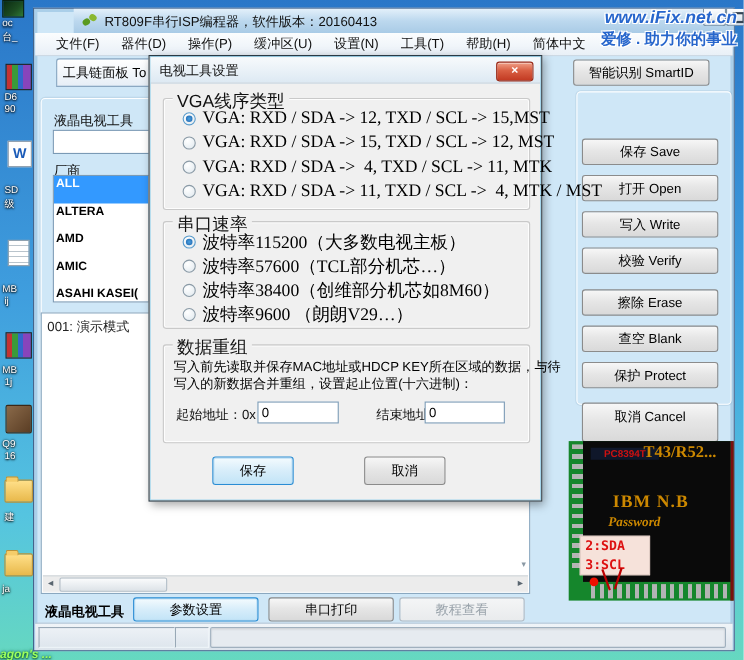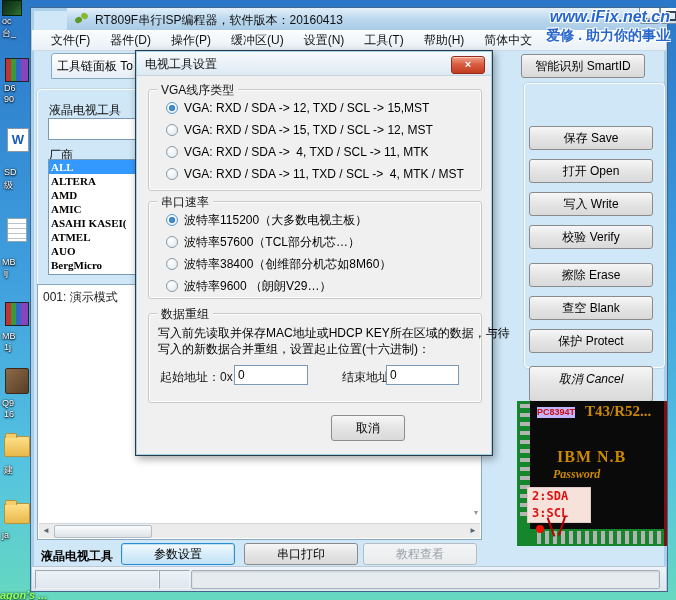--- a/index.html
+++ b/index.html
@@ -44,44 +44,44 @@
     text-shadow:-1px -1px 0 #fff,1px -1px 0 #fff,-1px 1px 0 #fff,1px 1px 0 #fff;}
   
   .tab{position:absolute;left:20px;top:45px;width:86px;height:24px;background:linear-gradient(#ffffff,#e6eef6);
     border:1px solid #8ba8c2;border-radius:3px 3px 0 0;text-align:center;line-height:24px;font-size:12px;overflow:hidden;white-space:nowrap;}
   .groupbox{position:absolute;border:1px solid rgba(255,255,255,.95);border-radius:4px;box-shadow:0 0 0 1px rgba(140,170,195,.25);}
   .gb-left{left:6px;top:81px;width:444px;height:197px;}
   .lbl{position:absolute;font-size:12px;color:#111;white-space:nowrap;}
   .textbox{position:absolute;background:#fff;border:1px solid #7a9ab5;font-size:12px;padding:0 3px;box-sizing:border-box;font-family:inherit;}
   .chip-input{left:17px;top:110px;width:116px;height:22px;}
   .listbox{position:absolute;left:17px;top:151px;width:86px;height:114px;background:#fff;border:1px solid #7a9ab5;overflow:hidden;}
-  .list-item{height:14px;line-height:14px;font-size:11px;font-weight:bold;padding-left:2px;white-space:nowrap;color:#000;font-family:Liberation Serif, serif;}
+  .list-item{height:25px;line-height:14px;font-size:11px;font-weight:bold;padding-left:2px;white-space:nowrap;color:#000;}
   .list-item.selected{background:#3399ff;color:#fff;}
   .white-panel{position:absolute;left:6px;top:276px;width:443px;height:254px;background:#fff;border:1px solid #8aa8c0;}
   .log-entry{position:absolute;left:5px;top:4px;font-size:12px;color:#222;white-space:nowrap;}
   .vtick{position:absolute;right:3px;bottom:22px;font-size:8px;color:#8a98a4;}
   .hscroll{position:absolute;left:1px;right:1px;bottom:1px;height:14px;background:#ececec;border-top:1px solid #d0d6da;}
   .hs-arrow{position:absolute;top:0;width:14px;height:13px;font-size:8px;color:#5a6670;text-align:center;line-height:13px;}
   .hs-left{left:0;}.hs-right{right:0;}
   .hs-thumb{position:absolute;left:15px;top:1px;width:96px;height:11px;background:linear-gradient(#fafbfc,#dde3e8);border:1px solid #b2bec8;border-radius:2px;}
   
   .btn{background:linear-gradient(#f7f7f7,#e6e6e6 45%,#d9d9d9);border:1px solid #8b8b8b;border-radius:3px;
     font-size:12px;color:#000;text-align:center;box-sizing:border-box;font-family:inherit;}
   .btn.focused{border:1px solid #2a8dd4;box-shadow:inset 0 0 0 1px #bfe0f5;background:linear-gradient(#f4fbfe,#d7edfa 50%,#c2e4f7);}
   .btn.disabled{color:#98a2aa;background:linear-gradient(#f4f5f6,#e9ebed);border-color:#b4bcc4;}
   .smartid{position:absolute;left:490px;top:46px;width:124px;height:24px;line-height:22px;}
   .gb-right{left:493px;top:75px;width:139px;height:283px;}
   .rbtn{position:absolute;left:498px;width:124px;height:24px;line-height:22px;}
-  .cancel-main{position:absolute;left:498px;top:358px;width:124px;height:36px;line-height:25px;font-style:italic;}
+  .cancel-main{position:absolute;left:498px;top:358px;width:124px;height:36px;line-height:25px;}
   
   .chipimg{position:absolute;left:486px;top:393px;width:150px;height:145px;background:#15862c;border-right:3px solid #7a1010;box-sizing:border-box;}
   .chip-black{position:absolute;left:13px;top:0;right:0;bottom:17px;background:#0a0a0a;}
   .pins-left{position:absolute;left:3px;top:3px;width:10px;height:114px;background:repeating-linear-gradient(180deg,#b4b4b4 0 4px,rgba(0,0,0,0) 4px 9px);}
   .pins-bottom{position:absolute;left:20px;right:3px;bottom:2px;height:13px;background:repeating-linear-gradient(90deg,#b4b4b4 0 4px,rgba(0,0,0,0) 4px 8px);}
-  .chip-lab{position:absolute;left:20px;top:6px;background:#c4b5fd;color:#cc1111;font-size:9px;font-weight:bold;padding:0 0;line-height:11px;}
+  .chip-lab{position:absolute;left:20px;top:6px;background:#0f172a;color:#cc1111;font-size:9px;font-weight:bold;padding:0 12px;line-height:11px;}
   .chip-serif{position:absolute;font-family:"Liberation Serif","DejaVu Serif",serif;font-weight:bold;color:#cc8800;white-space:nowrap;}
   .chip-model{left:68px;top:2px;font-size:15px;}
   .chip-l1{left:40px;top:47px;font-size:16px;letter-spacing:1px;}
   .chip-l2{left:36px;top:66px;font-size:12px;font-style:italic;}
   .pinbox{position:absolute;left:10px;top:86px;width:64px;height:36px;background:#f6e2da;border:1px solid #e0ccc4;
     font-family:"DejaVu Sans Mono",monospace;font-size:12px;font-weight:bold;color:#dd1111;line-height:17px;padding-left:4px;box-sizing:border-box;}
   .red-dot{position:absolute;left:19px;top:124px;width:8px;height:8px;border-radius:50%;background:#ee1100;}
   .red-line{position:absolute;width:2px;height:20px;background:#bb0000;}
   .rl1{left:33px;top:116px;transform:rotate(-20deg);}
   .rl2{left:44px;top:115px;transform:rotate(18deg);}
@@ -92,29 +92,29 @@
   .st-cell{position:absolute;top:3px;height:17px;border:1px solid;border-color:#98a8b6 #eef4f8 #eef4f8 #98a8b6;}
   .st-progress{position:absolute;left:159px;right:6px;top:3px;height:17px;background:#e6ebf0;border:1px solid #a0b0be;border-radius:2px;box-shadow:inset 0 1px 2px rgba(0,0,0,.12);}
   
   .dialog{position:absolute;left:135px;top:50px;width:356px;height:404px;z-index:40;background:#f0f0f0;
     border:1px solid #2b3a44;box-shadow:inset 0 0 0 1px #9fd4ec,2px 3px 8px rgba(0,0,0,.35);}
   .dlg-title{position:absolute;left:1px;top:1px;right:1px;height:23px;background:linear-gradient(#f7fafc,#dde9f3);border-bottom:1px solid #c6d4e0;}
   .dlg-title-text{position:absolute;left:8px;top:4px;font-size:12px;color:#111;}
   .dlg-close{position:absolute;right:6px;top:4px;width:32px;height:16px;border-radius:3px;border:1px solid #9a2a18;
     background:linear-gradient(#f0a088,#d95f43 45%,#c23a22);color:#fff;font-weight:bold;font-size:11px;text-align:center;line-height:15px;box-shadow:inset 0 1px 0 rgba(255,255,255,.5);}
   .dgroup{position:absolute;left:12px;width:332px;border:1px solid #c9c9c9;border-radius:3px;box-shadow:inset 0 0 0 1px #fdfdfd;}
-  .dgroup-title{position:absolute;left:8px;top:-8px;background:#f0f0f0;padding:0 4px;font-size:12px;color:#111;white-space:nowrap;}
+  .dgroup-title{position:absolute;left:8px;top:-8px;background:#f0f0f0;padding:0 4px;font-size:16px;color:#111;white-space:nowrap;}
   .dg-vga{top:38px;height:100px;}
   .dg-baud{top:150px;height:96px;}
   .dg-rebuild{top:262px;height:88px;}
   .radio-row{position:absolute;left:30px;height:16px;display:flex;align-items:center;gap:6px;}
   .radio{position:relative;width:12px;height:12px;border-radius:50%;border:1px solid #8a9aa6;background:radial-gradient(circle at 35% 30%,#fff,#dfe8ee);box-sizing:border-box;flex:none;}
   .radio.selected{border-color:#5a9ccc;}
   .radio.selected::after{content:"";position:absolute;left:2px;top:2px;width:6px;height:6px;border-radius:50%;background:radial-gradient(#4aa0e0,#1a5fa8);}
-  .radio-label{font-size:12px;white-space:pre;}
+  .radio-label{font-size:16px;white-space:pre;font-family:Liberation Serif, serif;}
   .desc-line{position:absolute;left:22px;font-size:12px;white-space:nowrap;}
   .hexbox{height:20px;font-size:12px;}
   .dlg-btn{position:absolute;top:364px;width:74px;height:26px;line-height:24px;}
 </style>
 </head>
 <body>
 
 <span class="dark-icon"></span>
 <span class="desk-label" style="left:2px;top:16px">oc</span>
 <span class="desk-label" style="left:2px;top:27px">台_</span>
@@ -277,14 +277,15 @@
   <div class="dgroup dg-rebuild">
     <span class="dgroup-title">数据重组</span>
   </div>
   <span class="desc-line" style="top:274px">写入前先读取并保存MAC地址或HDCP KEY所在区域的数据，与待</span>
   <span class="desc-line" style="top:290px">写入的新数据合并重组，设置起止位置(十六进制)：</span>
   <span class="lbl" style="left:24px;top:318px">起始地址：0x</span>
   <input class="textbox hexbox" style="left: 98px; top: 314px; width: 74px;" value="0">
   <span class="lbl" style="left:206px;top:318px">结束地址：0x</span>
   <input class="textbox hexbox" style="left: 250px; top: 314px; width: 73px;" value="0">
 
+  <div class="btn dlg-btn focused" style="left:57px">保存</div>
   <div class="btn dlg-btn" style="left:195px">取消</div>
 </div>
 
 </body></html>

